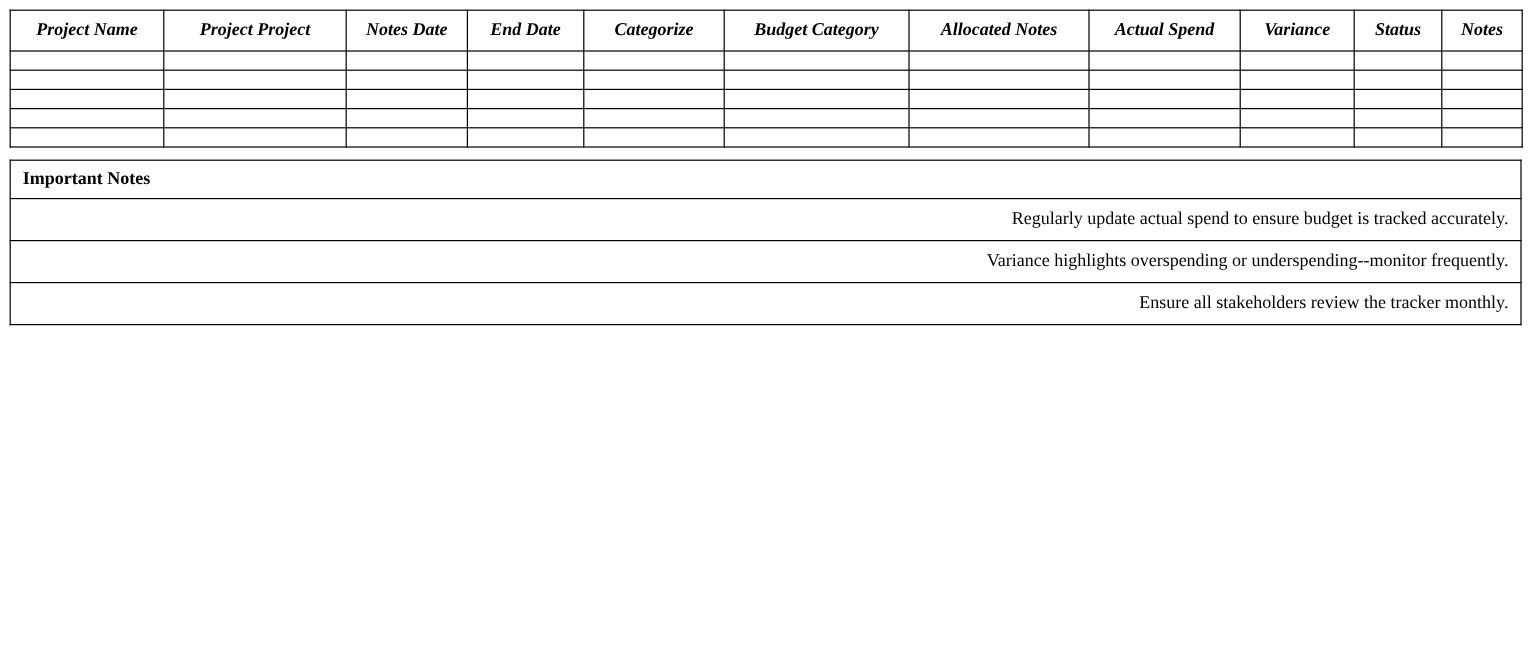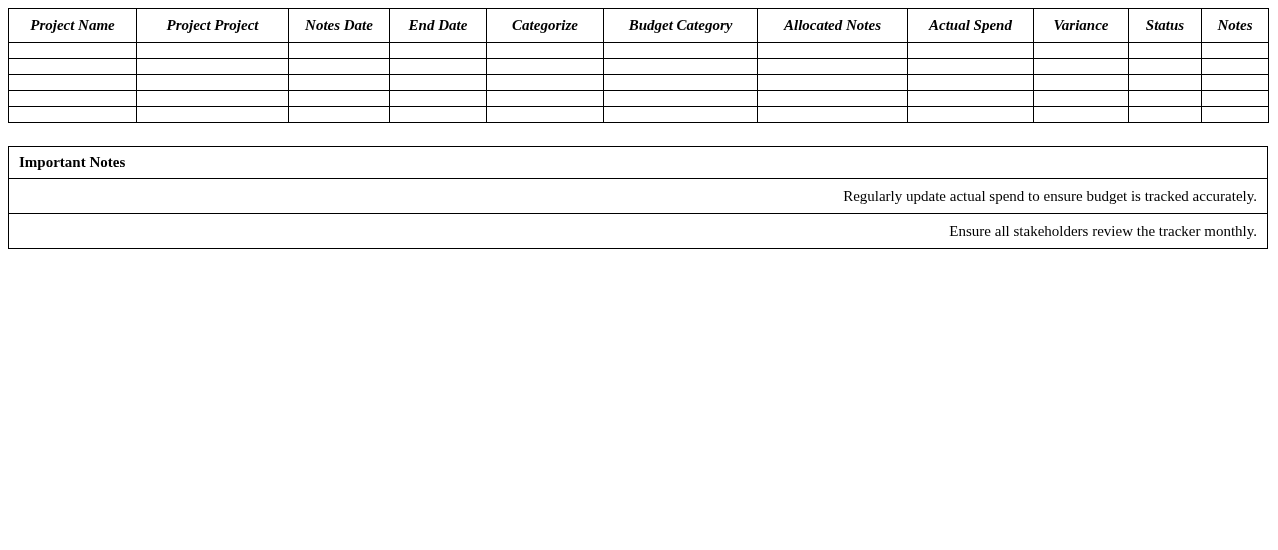--- a/index.html
+++ b/index.html
@@ -37,21 +37,21 @@
     height: 34px;
     padding: 2px 4px;
     font-style: italic;
   }
   .tracker td.empty-cell {
     height: 16px;
     padding: 0 4px;
   }
   
   .notes {
-    margin-top: 23px;
+    margin-top: 10px;
   }
   .notes th.notes-title-cell {
     font-weight: bold;
     text-align: left;
     vertical-align: middle;
     height: 32px;
     padding: 2px 10px;
   }
   .notes td.note-cell {
     height: 35px;
@@ -168,18 +168,21 @@
     <thead>
       <tr>
         <th class="notes-title-cell">Important Notes</th>
       </tr>
     </thead>
     <tbody>
       <tr>
         <td class="note-cell">Regularly update actual spend to ensure budget is tracked accurately.</td>
       </tr>
       <tr>
+        <td class="note-cell">Variance highlights overspending or underspending--monitor frequently.</td>
+      </tr>
+      <tr>
         <td class="note-cell">Ensure all stakeholders review the tracker monthly.</td>
       </tr>
     </tbody>
   </table>
 
 </div>
 
 </body></html>

